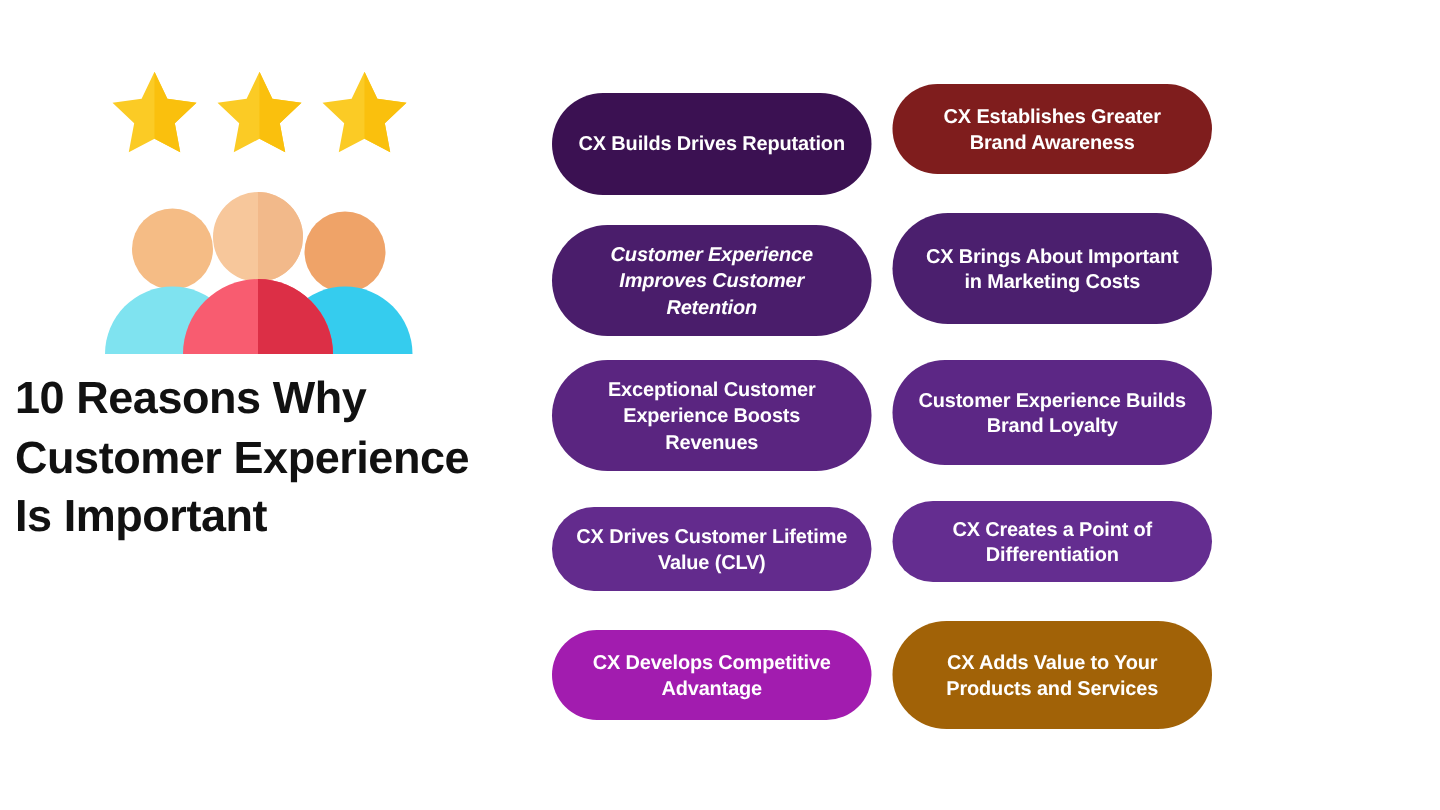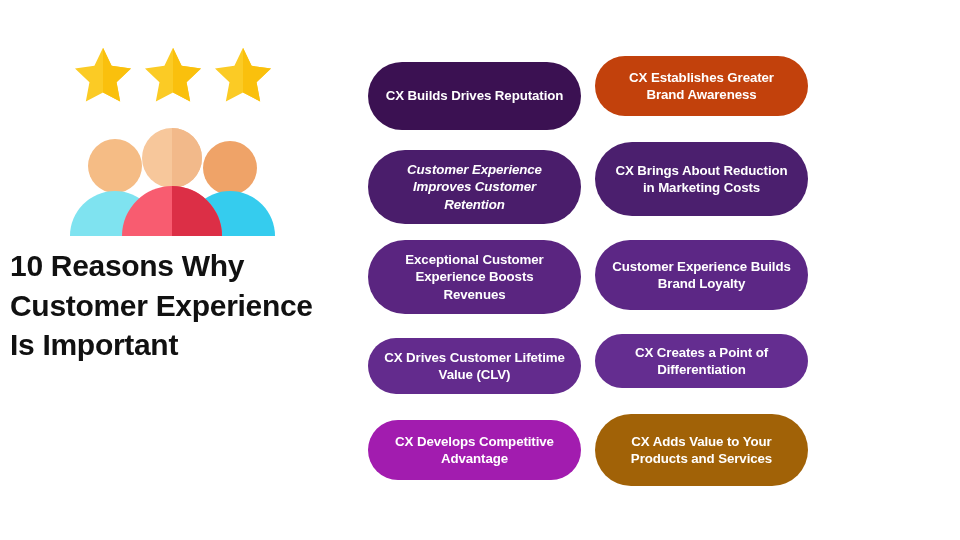--- a/index.html
+++ b/index.html
@@ -103,23 +103,23 @@
       <path d="M106 0 a30 30 0 0 1 0 60 z" fill="#F2B98A"></path>
       <path d="M56 108 a50 50 0 0 1 100 0 z" fill="#F85C70"></path>
       <path d="M106 58 a50 50 0 0 1 50 50 l-50 0 z" fill="#DC2F46"></path>
     </svg>
 
     <div class="title" style="color: rgb(17, 17, 17);">10 Reasons Why Customer Experience Is Important</div>
   </div>
 
   <div class="cards">
     <div class="card col-left  row1" style="background-color: rgb(59, 17, 82);">CX Builds Drives Reputation</div>
-    <div class="card col-right row1r" style="background-color: #c2410c;">CX Establishes Greater Brand Awareness</div>
+    <div class="card col-right row1r" style="background-color: #7f1d1d;">CX Establishes Greater Brand Awareness</div>
     <div class="card col-left  row2" style="background-color: rgb(74, 29, 107); font-style: italic;">Customer Experience Improves Customer Retention</div>
-    <div class="card col-right row2r" style="background-color: rgb(75, 31, 110);">CX Brings About Reduction in Marketing Costs</div>
+    <div class="card col-right row2r" style="background-color: rgb(75, 31, 110);">CX Brings About Important in Marketing Costs</div>
     <div class="card col-left  row3" style="background-color: rgb(90, 37, 128);">Exceptional Customer Experience Boosts Revenues</div>
     <div class="card col-right row3r" style="background-color: rgb(92, 39, 133);">Customer Experience Builds Brand Loyalty</div>
     <div class="card col-left  row4" style="background-color: rgb(99, 43, 141);">CX Drives Customer Lifetime Value (CLV)</div>
     <div class="card col-right row4r" style="background-color: rgb(100, 45, 144);">CX Creates a Point of Differentiation</div>
     <div class="card col-left  row5" style="background-color: #a21caf;">CX Develops Competitive Advantage</div>
     <div class="card col-right row5r" style="background-color: #a16207;">CX Adds Value to Your Products and Services</div>
   </div>
 
 </div>
 

